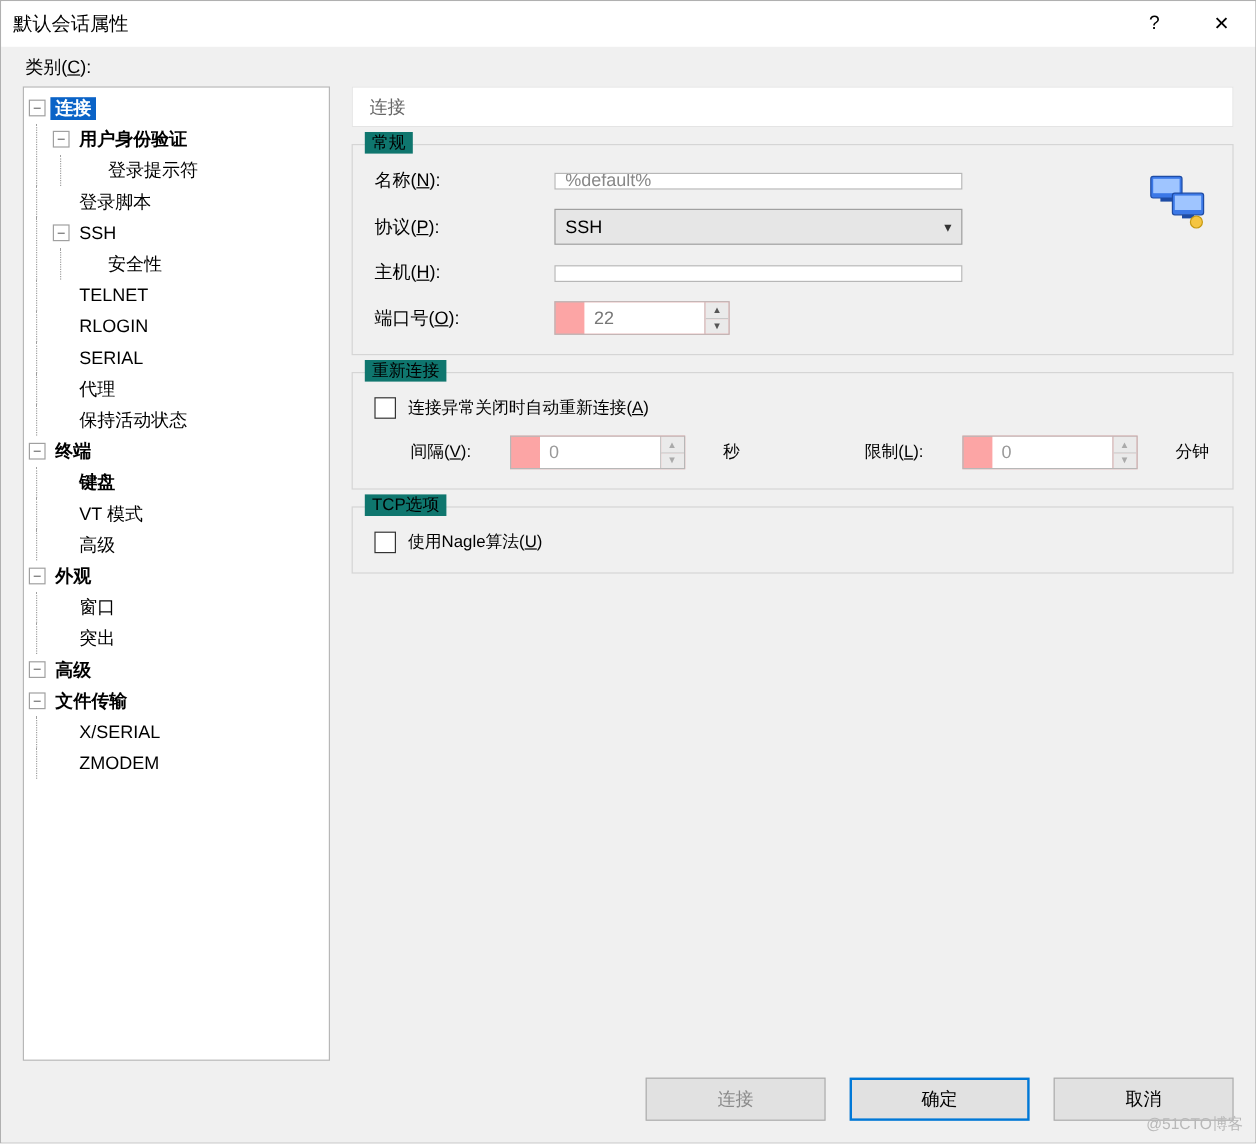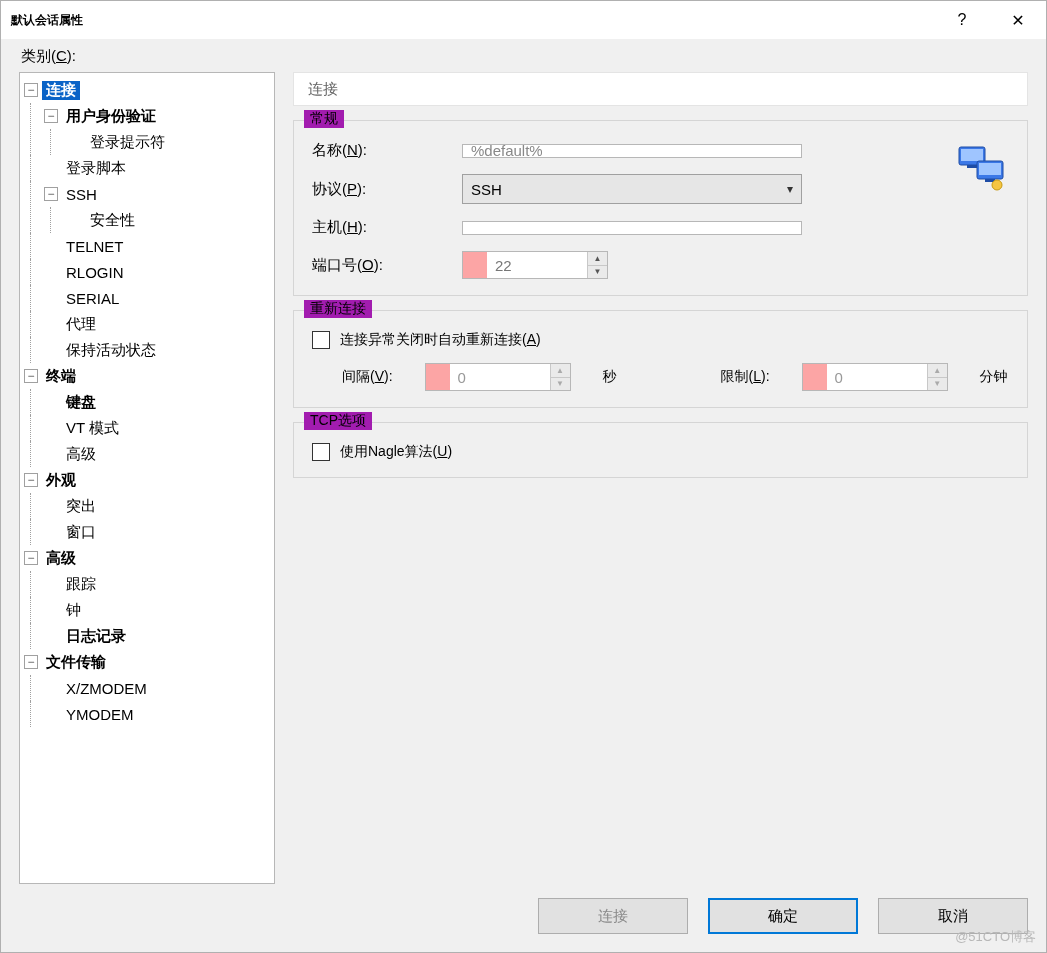--- a/index.html
+++ b/index.html
@@ -20,21 +20,21 @@
     position: relative;
   }
   
   .titlebar {
     height: 38px;
     display: flex;
     align-items: center;
     padding-left: 10px;
     background: #fff;
   }
-  .titlebar .title { flex: 1; font-size: 12px; font-weight: bold; }
+  .titlebar .title { flex: 1; font-size: 16px; }
   .titlebar .winbtn {
     width: 56px;
     height: 38px;
     display: flex;
     align-items: center;
     justify-content: center;
     font-size: 16px;
     cursor: default;
   }
 
@@ -126,21 +126,21 @@
   .fieldset {
     position: relative;
     border: 1px solid #d5d5d5;
     padding: 20px 18px 16px;
     background: transparent;
   }
   .fieldset .legend {
     position: absolute;
     top: -11px;
     left: 10px;
-    background: #a21caf;
+    background: #0f766e;
     padding: 0 6px;
     font-size: 14px;
   }
   .form-row {
     display: flex;
     align-items: center;
     margin-bottom: 14px;
   }
   .form-row:last-child { margin-bottom: 0; }
   .form-label {
@@ -378,73 +378,53 @@
           </li>
           <li>
             <div class="row" style="--indent:4px">
               <span class="toggle">−</span>
               <span class="label bold">外观</span>
             </div>
             <ul>
               <li>
                   <div class="row" style="--indent:24px;--conn:10px">
                     <span class="spacer"></span>
+                    <span class="label">窗口</span>
+                  </div>
+                </li>
+              <li>
+                  <div class="row" style="--indent:24px;--conn:10px">
+                    <span class="spacer"></span>
                     <span class="label">突出</span>
-                  </div>
-                </li>
-              <li>
-                  <div class="row" style="--indent:24px;--conn:10px">
-                    <span class="spacer"></span>
-                    <span class="label">窗口</span>
                   </div>
                 </li>
             </ul>
           </li>
           <li>
             <div class="row" style="--indent:4px">
               <span class="toggle">−</span>
               <span class="label bold">高级</span>
             </div>
-            <ul>
-              <li>
-                  <div class="row" style="--indent:24px;--conn:10px">
-                    <span class="spacer"></span>
-                    <span class="label">跟踪</span>
-                  </div>
-                </li>
-              <li>
-                  <div class="row" style="--indent:24px;--conn:10px">
-                    <span class="spacer"></span>
-                    <span class="label">钟</span>
-                  </div>
-                </li>
-              <li>
-                  <div class="row" style="--indent:24px;--conn:10px">
-                    <span class="spacer"></span>
-                    <span class="label bold">日志记录</span>
-                  </div>
-                </li>
-            </ul>
           </li>
           <li>
             <div class="row" style="--indent:4px">
               <span class="toggle">−</span>
               <span class="label bold">文件传输</span>
             </div>
             <ul>
               <li>
                   <div class="row" style="--indent:24px;--conn:10px">
                     <span class="spacer"></span>
-                    <span class="label">X/ZMODEM</span>
-                  </div>
-                </li>
-              <li>
-                  <div class="row" style="--indent:24px;--conn:10px">
-                    <span class="spacer"></span>
-                    <span class="label">YMODEM</span>
+                    <span class="label">X/SERIAL</span>
+                  </div>
+                </li>
+              <li>
+                  <div class="row" style="--indent:24px;--conn:10px">
+                    <span class="spacer"></span>
+                    <span class="label">ZMODEM</span>
                   </div>
                 </li>
             </ul>
           </li>
         </ul>
       </div>
 
       <div class="right-panel">
         <div class="page-header">连接</div>
 

